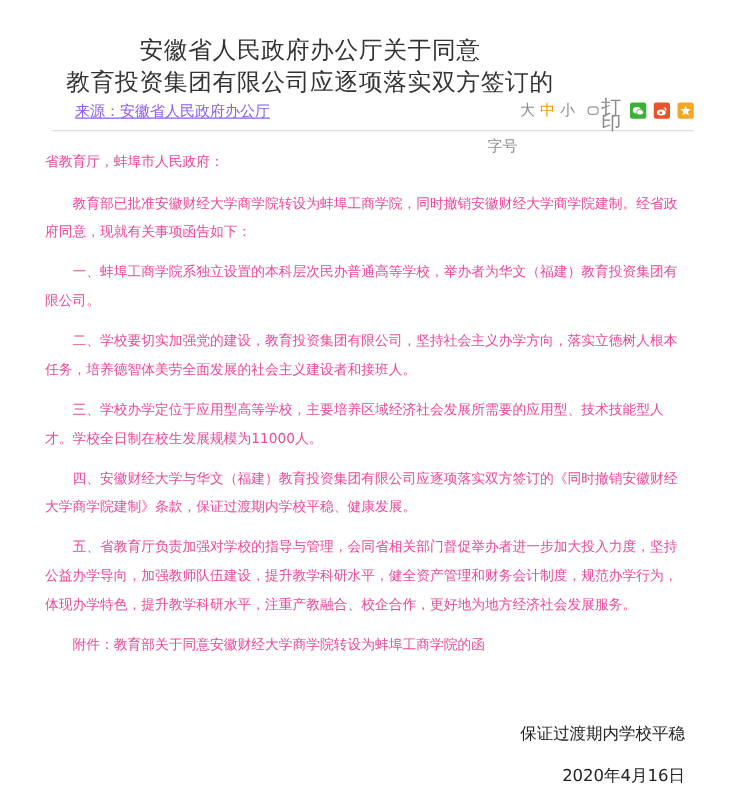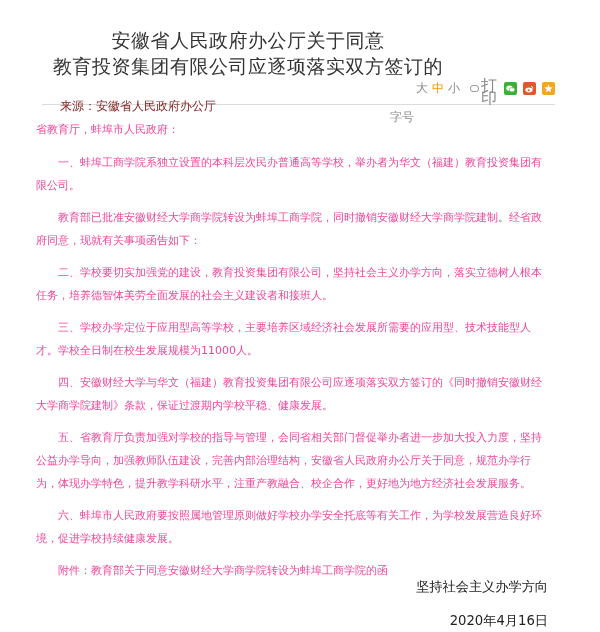--- a/index.html
+++ b/index.html
@@ -34,24 +34,25 @@
       position: absolute;
       left: 42px;
       top: 78px;
       width: 513px;
       height: 26px;
       border-bottom: 1px solid #dcdcdc;
     }
     .source {
       position: absolute;
       left: 18px;
-      top: 20px;
+      top: 3px;
       font-size: 12px;
-      color: #7f1d1d;
+      color: #8b5cf6;
       white-space: nowrap;
+      text-decoration: underline;
     }
     .tools {
       position: absolute;
       right: 0;
       top: 2px;
       height: 20px;
       display: flex;
       align-items: flex-start;
       font-size: 12px;
       color: #8a8a8a;
@@ -158,24 +159,23 @@
     <span class="share" style="background:#f5a623">
       <svg width="9" height="9" viewBox="0 0 10 10">
         <polygon points="5,0.6 6.3,3.6 9.6,3.8 7,6 7.9,9.3 5,7.5 2.1,9.3 3,6 0.4,3.8 3.7,3.6" fill="#fff"></polygon>
       </svg>
     </span>
   </div>
 </div>
 
 <div class="content">
   <p class="salutation">省教育厅，蚌埠市人民政府：</p>
+  <p class="indent">教育部已批准安徽财经大学商学院转设为蚌埠工商学院，同时撤销安徽财经大学商学院建制。经省政府同意，现就有关事项函告如下：</p>
   <p class="indent">一、蚌埠工商学院系独立设置的本科层次民办普通高等学校，举办者为华文（福建）教育投资集团有限公司。</p>
-  <p class="indent">教育部已批准安徽财经大学商学院转设为蚌埠工商学院，同时撤销安徽财经大学商学院建制。经省政府同意，现就有关事项函告如下：</p>
   <p class="indent">二、学校要切实加强党的建设，教育投资集团有限公司，坚持社会主义办学方向，落实立德树人根本任务，培养德智体美劳全面发展的社会主义建设者和接班人。</p>
   <p class="indent">三、学校办学定位于应用型高等学校，主要培养区域经济社会发展所需要的应用型、技术技能型人才。学校全日制在校生发展规模为11000人。</p>
   <p class="indent">四、安徽财经大学与华文（福建）教育投资集团有限公司应逐项落实双方签订的《同时撤销安徽财经大学商学院建制》条款，保证过渡期内学校平稳、健康发展。</p>
-  <p class="indent">五、省教育厅负责加强对学校的指导与管理，会同省相关部门督促举办者进一步加大投入力度，坚持公益办学导向，加强教师队伍建设，完善内部治理结构，安徽省人民政府办公厅关于同意，规范办学行为，体现办学特色，提升教学科研水平，注重产教融合、校企合作，更好地为地方经济社会发展服务。</p>
-  <p class="indent">六、蚌埠市人民政府要按照属地管理原则做好学校办学安全托底等有关工作，为学校发展营造良好环境，促进学校持续健康发展。</p>
+  <p class="indent">五、省教育厅负责加强对学校的指导与管理，会同省相关部门督促举办者进一步加大投入力度，坚持公益办学导向，加强教师队伍建设，提升教学科研水平，健全资产管理和财务会计制度，规范办学行为，体现办学特色，提升教学科研水平，注重产教融合、校企合作，更好地为地方经济社会发展服务。</p>
   <p class="indent">附件：教育部关于同意安徽财经大学商学院转设为蚌埠工商学院的函</p>
 </div>
 
-<div class="sign org">坚持社会主义办学方向</div>
+<div class="sign org">保证过渡期内学校平稳</div>
 <div class="sign date">2020年4月16日</div>
 
 </body></html>

